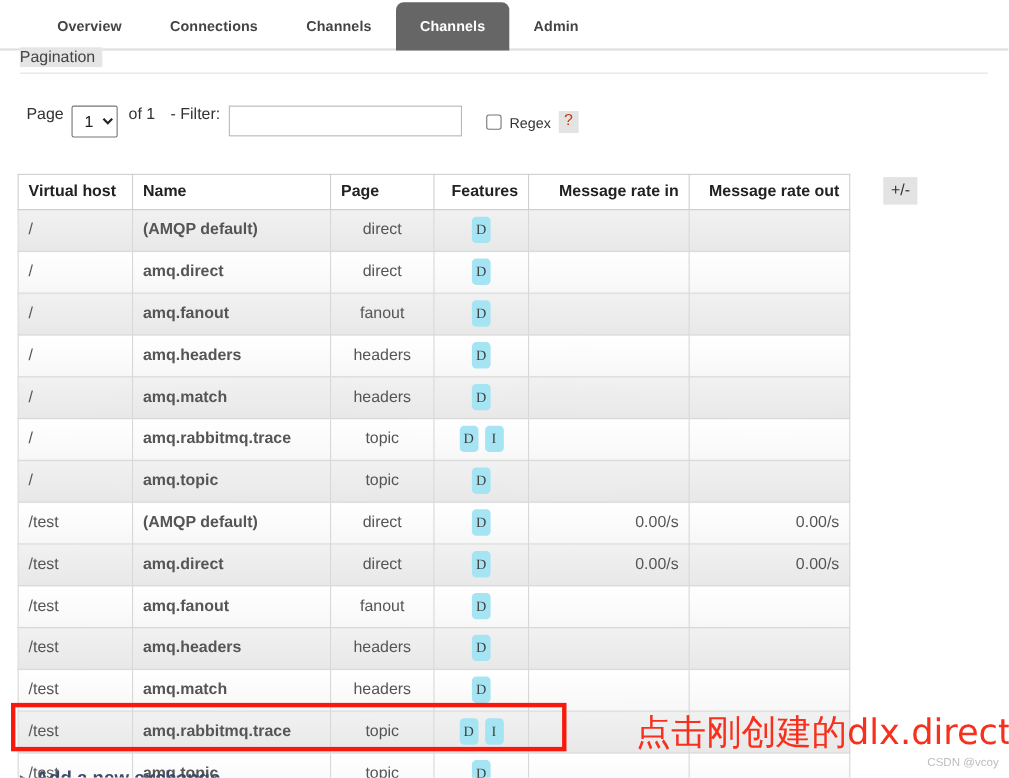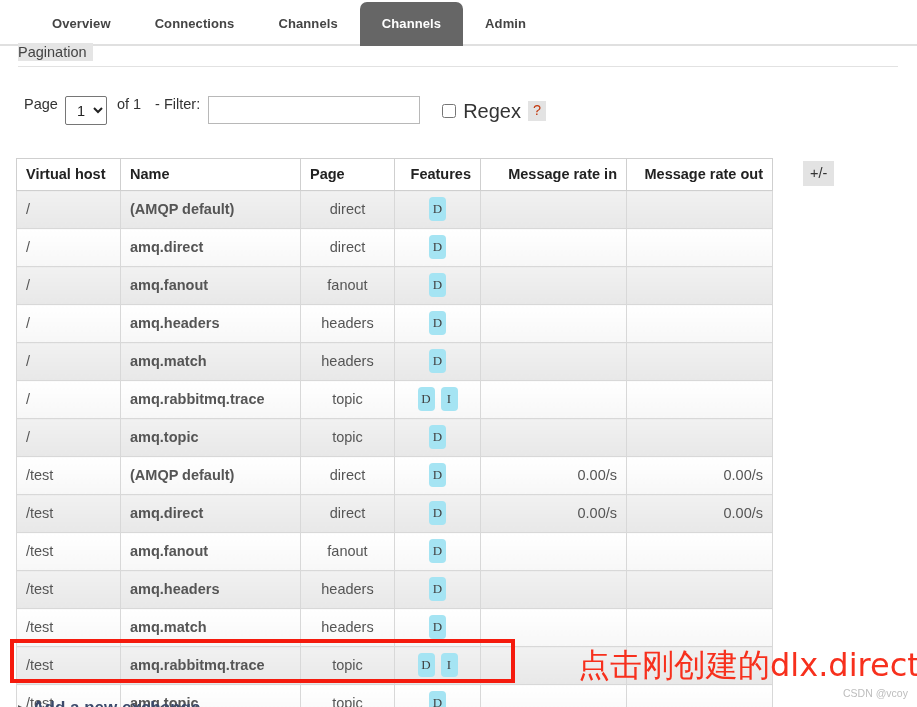--- a/index.html
+++ b/index.html
@@ -98,21 +98,21 @@
     display: flex;
     align-items: center;
     margin-left: 22px;
     gap: 7px;
   }
   .regex-cb {
     width: 14px; height: 14px;
     cursor: pointer;
     margin: 0;
   }
-  .regex-label { font-size: 20px; color: #333; }
+  .regex-label { font-size: 13px; color: #333; }
   .help-q {
     display: inline-block;
     background: #e3e3e3;
     color: #c33a10;
     font-size: 14.5px;
     line-height: 17px;
     padding: 1px 5px 2px 5px;
     cursor: pointer;
   }
 

